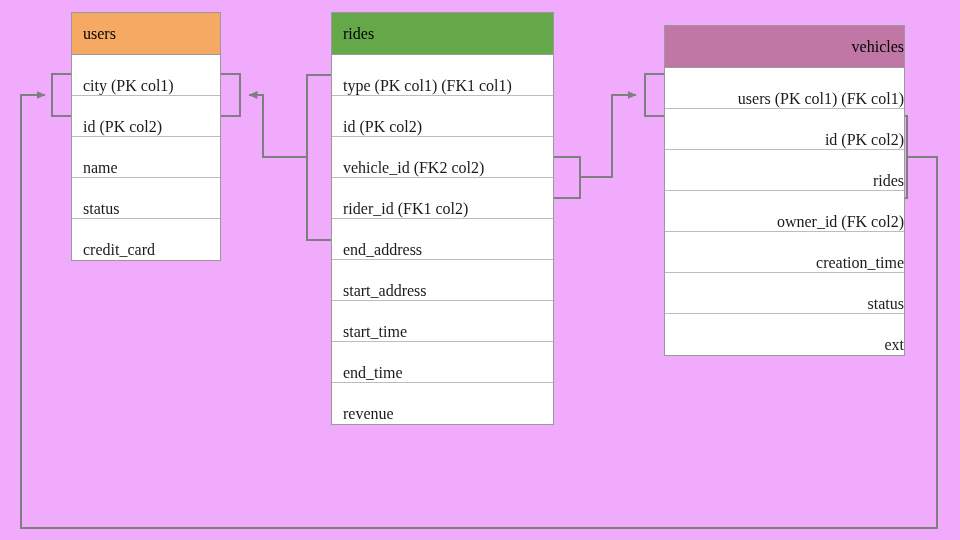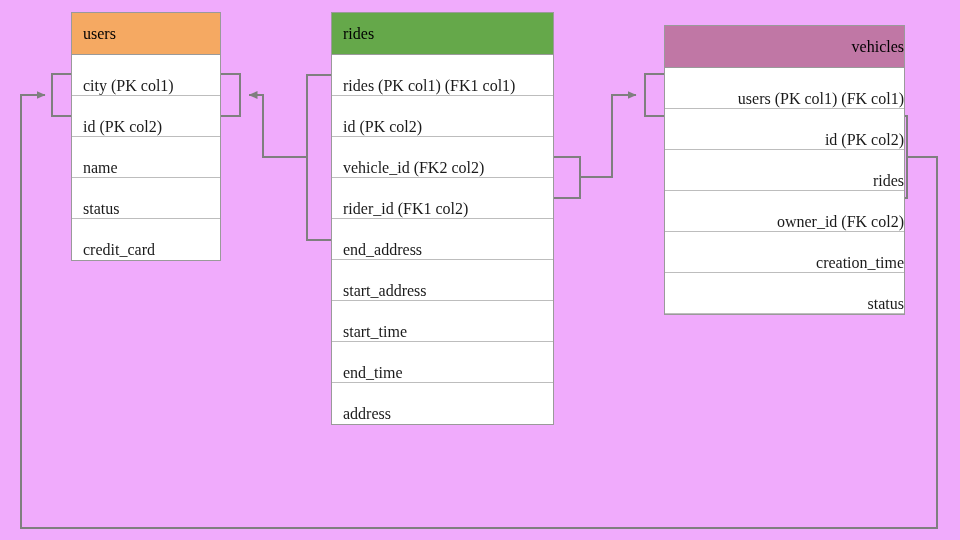--- a/index.html
+++ b/index.html
@@ -97,36 +97,37 @@
     <div class="er-row">id (PK col2)</div>
     <div class="er-row">name</div>
     <div class="er-row">status</div>
     <div class="er-row last">credit_card</div>
   </div>
 
   <div class="er-table" style="left:331px; top:12px; width:223px;">
     <div class="er-header" style="background:#65a84a;">
       <span>rides</span>
     </div>
-    <div class="er-row">rides (PK col1) (FK1 col1)</div>
+    <div class="er-row">type (PK col1) (FK1 col1)</div>
     <div class="er-row">id (PK col2)</div>
     <div class="er-row">vehicle_id (FK2 col2)</div>
     <div class="er-row">rider_id (FK1 col2)</div>
     <div class="er-row">end_address</div>
     <div class="er-row">start_address</div>
     <div class="er-row">start_time</div>
     <div class="er-row">end_time</div>
-    <div class="er-row last">address</div>
+    <div class="er-row last">revenue</div>
   </div>
 
   <div class="er-table" style="left:664px; top:25px; width:241px;text-align:right;">
     <div class="er-header" style="background:#c077a5;">
       <span>vehicles</span>
     </div>
     <div class="er-row">users (PK col1) (FK col1)</div>
     <div class="er-row">id (PK col2)</div>
     <div class="er-row">rides</div>
     <div class="er-row">owner_id (FK col2)</div>
     <div class="er-row">creation_time</div>
     <div class="er-row">status</div>
+    <div class="er-row last">ext</div>
   </div>
 
 </div>
 
 </body></html>

